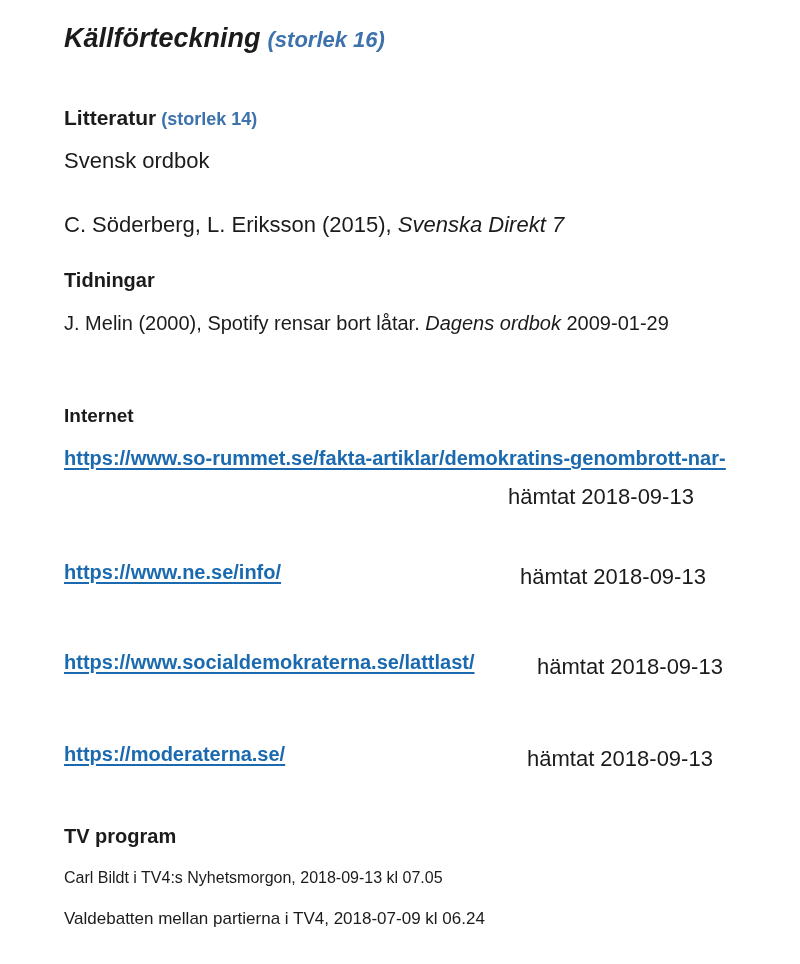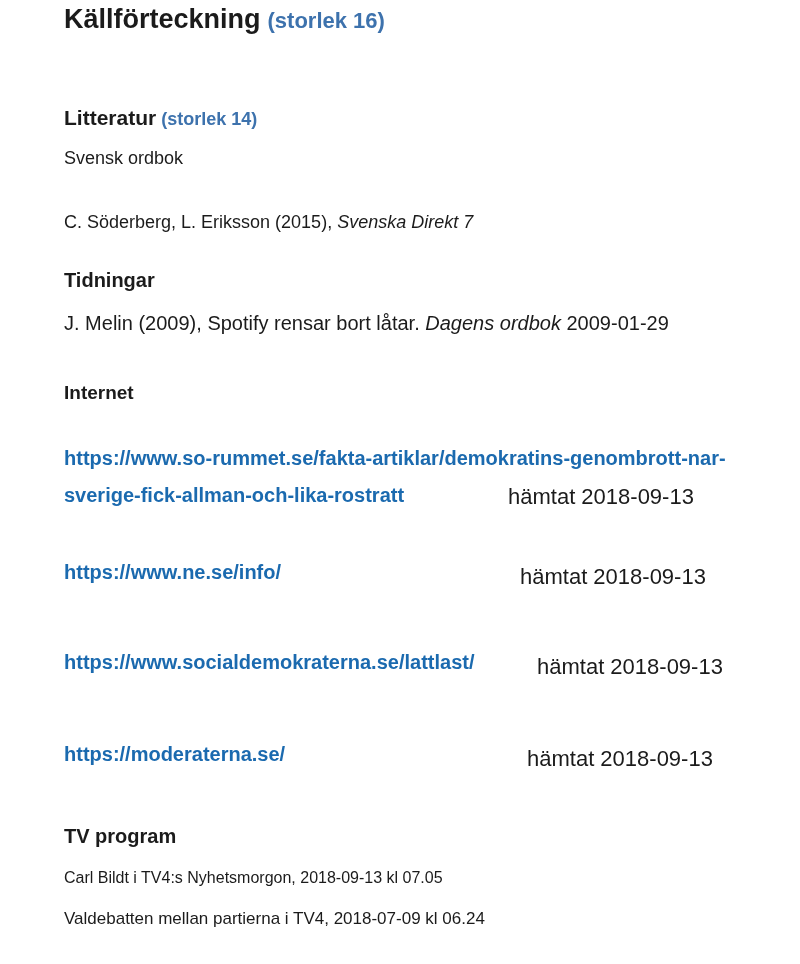--- a/index.html
+++ b/index.html
@@ -5,42 +5,43 @@
   * { margin: 0; padding: 0; box-sizing: border-box; }
   html, body { width: 800px; height: 964px; background: #ffffff; }
   body {
     font-family: "Liberation Sans", sans-serif;
     color: #1b1b1b;
     position: relative;
     overflow: hidden;
   }
   .abs { position: absolute; left: 64px; white-space: nowrap; }
 
-  .title { top: 4px; font-size: 27px; font-weight: bold; }
+  .title { top: 23px; font-size: 27px; font-weight: bold; font-style: italic; }
   .title .note { font-size: 22px; color: var(--accent, #3d72ad); margin-left: 7px; font-weight: bold; }
 
   .h-litteratur { top: 106px; font-size: 21px; font-weight: bold; }
   .h-litteratur .note { font-size: 18px; color: var(--accent, #3d72ad); margin-left: 5px; font-weight: bold; }
 
-  .body-sm { font-size: 18px; }
+  .body-sm { font-size: 22px; }
   .e-ordbok    { top: 148px; }
   .e-soderberg { top: 200px; margin-top: 12px; }
 
   .h2 { font-weight: bold; font-size: 20px; }
   .h-tidningar { top: 269px; }
   .e-melin     { top: 312px; font-size: 20px; }
-  .h-internet  { top: 382px; font-size: 19px; }
+  .h-internet  { top: 405px; font-size: 19px; }
   .h-tv        { top: 825px; }
 
   .em { font-style: italic; }
 
   .link {
     color: var(--link, #1b6aaf);
     font-weight: bold;
     font-size: 20px;
+    text-decoration: underline;
     text-decoration-thickness: 2px;
     text-underline-offset: 3px;
     cursor: pointer;
   }
   .link-line { display: block; text-decoration: inherit; }
   .link-multi { line-height: 37px; }
 
   .link1 { top: 440px; }
   .link2 { top: 561px; }
   .link3 { top: 651px; }
@@ -63,27 +64,26 @@
   <h1 class="abs title"><span>Källförteckning</span><span class="note">(storlek 16)</span></h1>
 
   <h2 class="abs h-litteratur"><span>Litteratur</span><span class="note">(storlek 14)</span></h2>
 
   <p class="abs body-sm e-ordbok">Svensk ordbok</p>
 
   <p class="abs body-sm e-soderberg"><span>C. Söderberg, L. Eriksson (2015), </span><span class="em">Svenska Direkt 7</span></p>
 
   <h2 class="abs h2 h-tidningar">Tidningar</h2>
 
-  <p class="abs e-melin"><span>J. Melin (2009), Spotify rensar bort låtar. </span><span class="em">Dagens ordbok</span><span> 2009-01-29</span></p>
+  <p class="abs e-melin"><span>J. Melin (2000), Spotify rensar bort låtar. </span><span class="em">Dagens ordbok</span><span> 2009-01-29</span></p>
 
   <h2 class="abs h2 h-internet">Internet</h2>
 
   <a class="abs link link-multi link1">
       <span class="link-line">https://www.so-rummet.se/fakta-artiklar/demokratins-genombrott-nar-</span>
-      <span class="link-line">sverige-fick-allman-och-lika-rostratt</span>
     </a>
   <span class="r r1">hämtat 2018-09-13</span>
 
   <a class="abs link link2">https://www.ne.se/info/</a>
   <span class="r r2">hämtat 2018-09-13</span>
 
   <a class="abs link link3">https://www.socialdemokraterna.se/lattlast/</a>
   <span class="r r3">hämtat 2018-09-13</span>
 
   <a class="abs link link4">https://moderaterna.se/</a>

